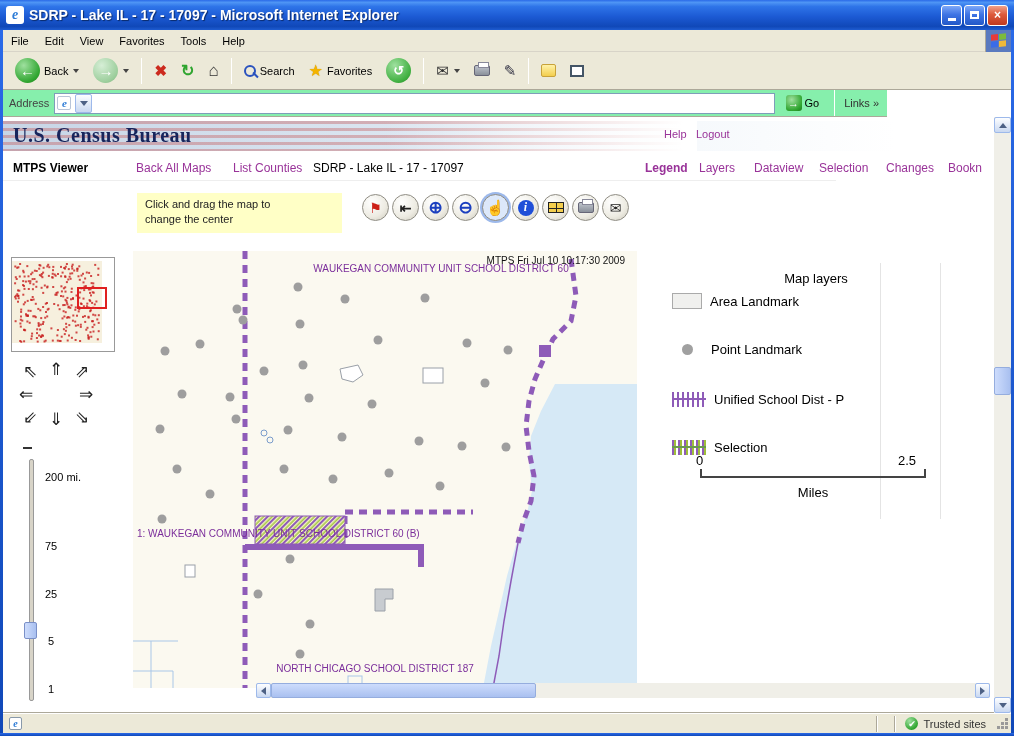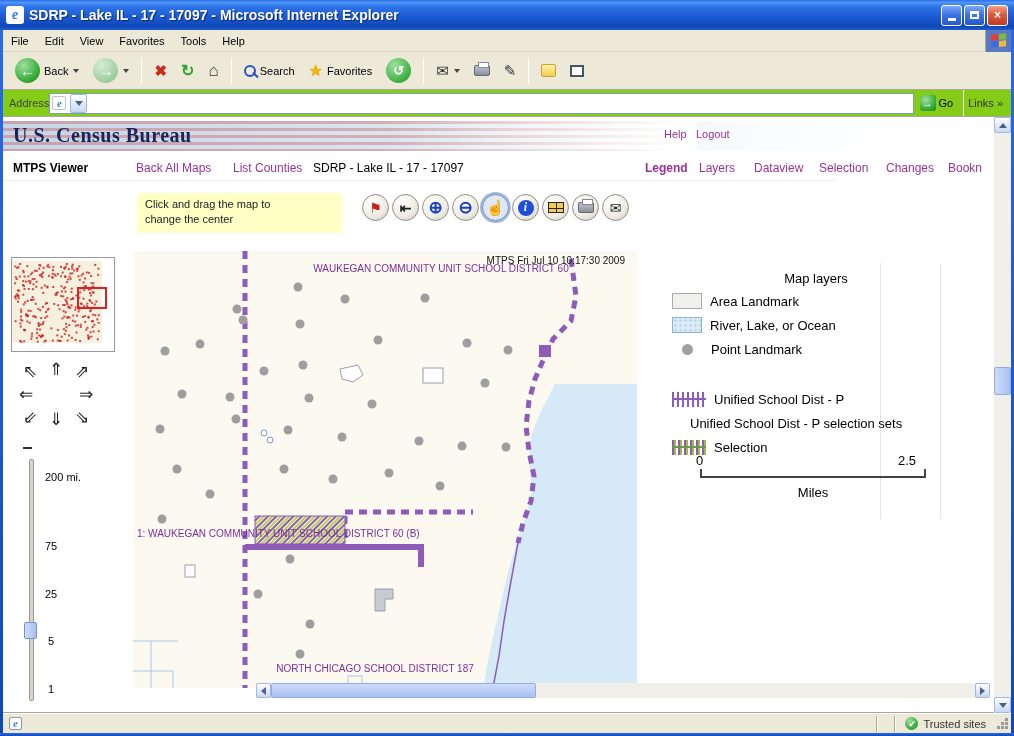--- a/index.html
+++ b/index.html
@@ -60,22 +60,22 @@
   .mag:after{content:"";position:absolute;width:7px;height:2px;background:#2A52BE;right:-5px;bottom:-1px;transform:rotate(45deg)}
   .ic-star{color:#F4B400;font-size:16px;text-shadow:0 0 1px #B8860B}
   .ic-mail{font-size:15px;color:#333}
   .printer{width:16px;height:11px;background:linear-gradient(#BFC4CC,#8A909A);border:1px solid #667;border-radius:2px;position:relative}
   .printer:before{content:"";position:absolute;left:3px;top:-4px;width:9px;height:4px;background:#fff;border:1px solid #889}
   .ic-edit{font-size:15px;color:#334}
   .note{width:15px;height:13px;background:linear-gradient(#FFF2A8,#F3CE4E);border:1px solid #C8A23A;border-radius:2px}
   .boxic{width:14px;height:12px;border:2px solid #456;background:#fff}
 
   
-  .addressbar{position:absolute;left:3px;top:90px;width:1008px;height:27px;background:#84cc16;
-    border-bottom:1px solid #ACA899;display:flex;align-items:center;padding:0 6px;font-size:11px;}
+  .addressbar{position:absolute;left:3px;top:90px;width:884px;height:27px;background:#86efac;
+    border-bottom:1px solid #ACA899;display:flex;align-items:center;padding:0 6px;font-size:11px;gap:5px}
   .addr-label{color:#444}
   .addr-field{flex:1;height:21px;background:#fff;border:1px solid #7F9DB9;display:flex;align-items:center;padding:0 2px;gap:4px}
   .addr-ico{width:14px;height:14px;background:#fff;border:1px solid #B8C4D8;border-radius:2px;display:flex;align-items:center;justify-content:center;
     font-family:"Liberation Serif",serif;font-style:italic;font-weight:bold;color:#2E7CD6;font-size:11px}
   .addr-url{flex:1;font-size:12px;color:#000;white-space:nowrap;overflow:hidden}
   .addr-drop{width:17px;height:19px;background:linear-gradient(180deg,#FDFEFF,#C9D8F1);border:1px solid #9DB9EB;border-radius:2px;
     display:flex;align-items:center;justify-content:center}
   .go-btn{display:flex;align-items:center;gap:3px;padding:2px 6px}
   .go-ico{width:16px;height:16px;background:radial-gradient(circle at 35% 30%,#9FE09F,#2FA52F 70%,#1F7A1F);border-radius:3px;
     display:flex;align-items:center;justify-content:center;color:#fff;font-size:11px;font-weight:bold}
@@ -771,35 +771,28 @@
 
     <div class="legend">
       <span class="legend-vline" style="left:218px"></span>
       <span class="legend-vline" style="left:278px"></span>
       <div class="legend-title">Map layers</div>
 
       <div class="lg-row" style="top:28px">
         <span class="sw-area"></span>
         <span>Area Landmark</span>
       </div>
-      <div class="lg-row" style="top:52px">
-        <span class="sw-water"></span>
-        <span>River, Lake, or Ocean</span>
-      </div>
       <div class="lg-row" style="top:76px">
         <span class="sw-point"></span>
         <span>Point Landmark</span>
       </div>
       <div class="lg-row" style="top:126px">
         <span class="sw-hatch"></span>
         <span>Unified School Dist - P</span>
       </div>
-      <div class="lg-row" style="top:150px;left:28px">
-        <span>Unified School Dist - P selection sets</span>
-      </div>
       <div class="lg-row" style="top:174px">
         <span class="sw-sel"></span>
         <span>Selection</span>
       </div>
 
       <span class="scale-num" style="left:34px">0</span>
       <span class="scale-num" style="left:236px">2.5</span>
       <div class="scale-bracket"></div>
       <div class="scale-unit">Miles</div>
     </div>

